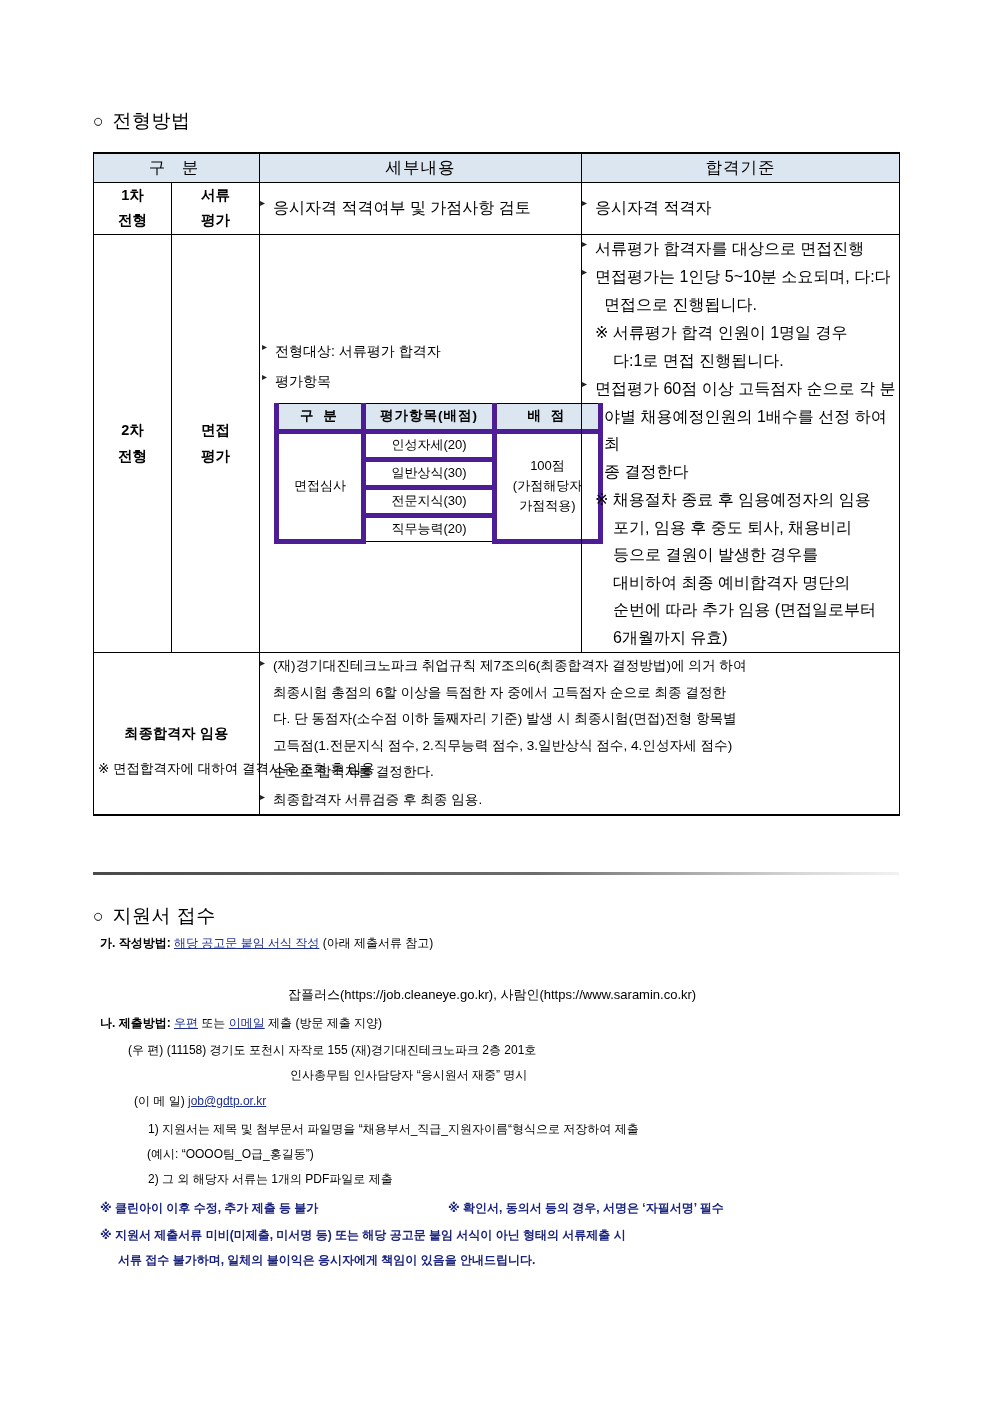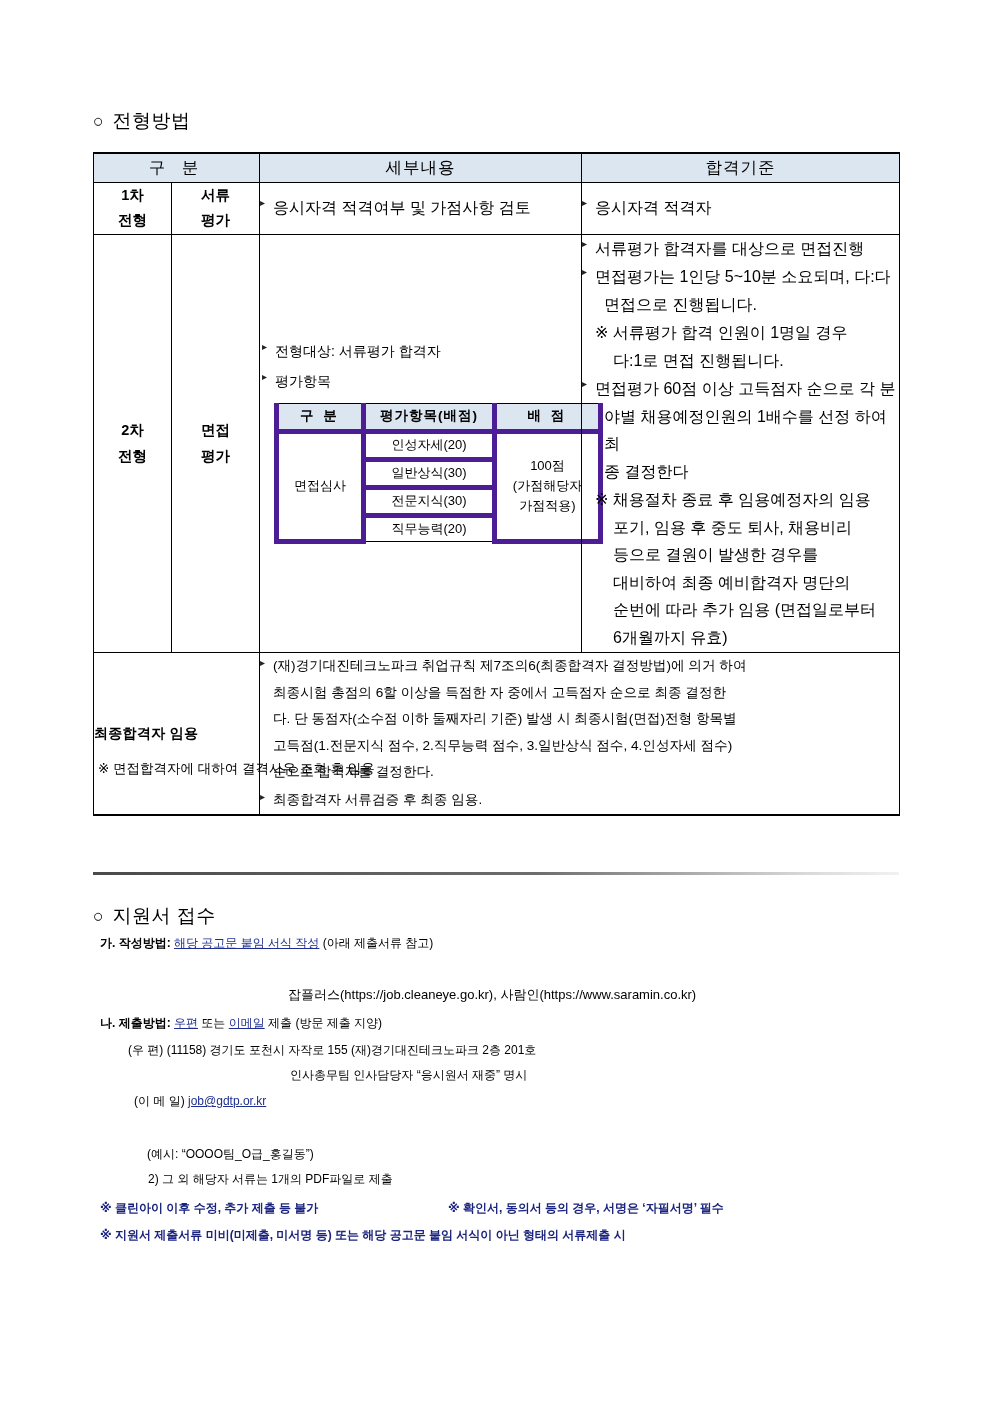--- a/index.html
+++ b/index.html
@@ -131,20 +131,21 @@
   .score-table thead th:first-child { letter-spacing: 3px; }
   .score-table thead th:last-child  { letter-spacing: 3px; }
   .score-table .col-gubun { width: 78px; }
   .score-table .col-item  { width: 122px; }
   .score-table .col-pt    { width: 97px; }
   .score-table .pt-cell   { font-size: 13px; line-height: 1.55; }
   .score-table tbody tr:last-child td { border-bottom: 1.6px solid #000; }
 
   
   .cell-final-label {
+    text-align: center;
     font-weight: bold;
     font-size: 14px;
     letter-spacing: 0.3px;
   }
   .final-body { padding: 6px 10px 6px 8px; }
   .final-body .bullets > li { line-height: 1.95; font-size: 13.6px; }
   .final-body .para {
     display: block;
     text-align: justify;
     text-justify: inter-character;
@@ -360,20 +361,22 @@
     <span>(우      편)</span>
     <span>(11158) 경기도 포천시 자작로 155 (재)경기대진테크노파크 2층 201호</span>
   </div>
   <div class="line" style="left:290px; top:1068px;">인사총무팀 인사담당자 “응시원서 재중” 명시</div>
 
   <div class="line" style="left:134px; top:1094px;">
     <span>(이 메 일)</span>
     <span class="lnk">job@gdtp.or.kr</span>
   </div>
 
+  <div class="line" style="left:148px; top:1122px;">1) 지원서는 제목 및 첨부문서 파일명을 “채용부서_직급_지원자이름“형식으로 저장하여 제출</div>
   <div class="line" style="left:147px; top:1147px;">(예시: “OOOO팀_O급_홍길동”)</div>
   <div class="line" style="left:148px; top:1172px;">2) 그 외 해당자 서류는 1개의 PDF파일로 제출</div>
 
   <div class="line navy" style="left:100px; top:1201px;">※ 클린아이 이후 수정, 추가 제출 등 불가</div>
   <div class="line navy" style="left:448px; top:1201px;">※ 확인서, 동의서 등의 경우, 서명은 ‘자필서명’ 필수</div>
   <div class="line navy" style="left:100px; top:1228px;">※ 지원서 제출서류 미비(미제출, 미서명 등) 또는 해당 공고문 붙임 서식이 아닌 형태의 서류제출 시</div>
+  <div class="line navy" style="left:118px; top:1253px;">서류 접수 불가하며, 일체의 불이익은 응시자에게 책임이 있음을 안내드립니다.</div>
 
 </div>
 
 </body></html>

